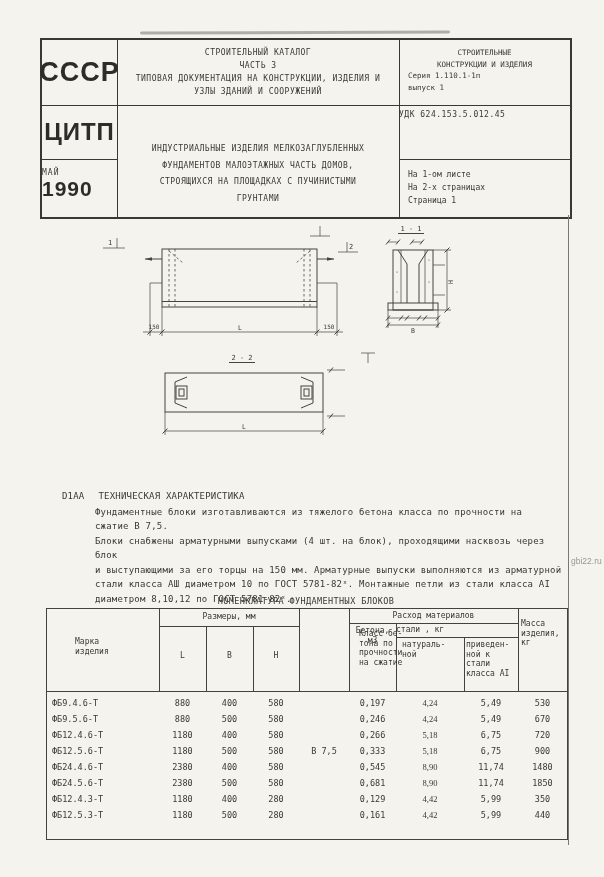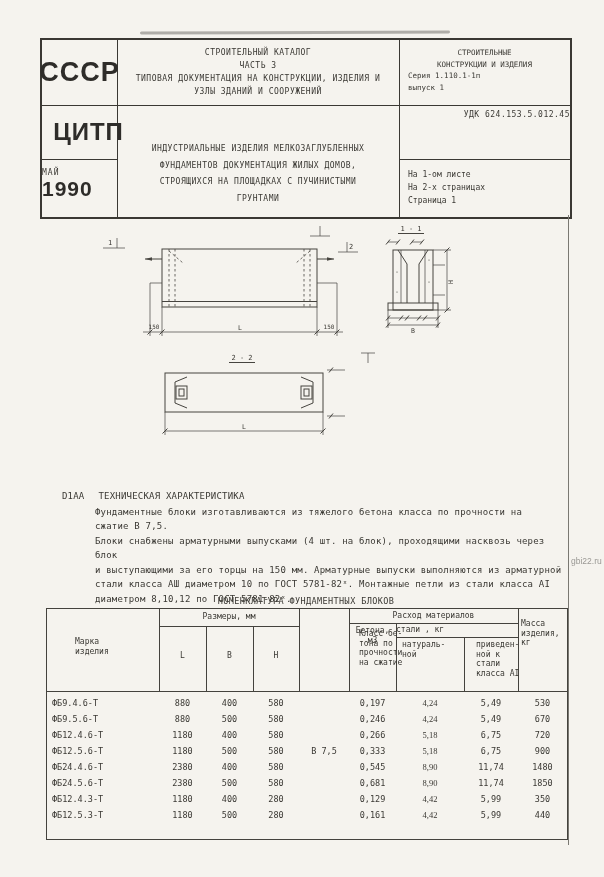--- a/index.html
+++ b/index.html
@@ -5,30 +5,30 @@
   html,body{margin:0;padding:0;}
   body{width:604px;height:877px;background:#e9e7e2;font-family:"DejaVu Sans Mono",monospace;color:#3a3833;position:relative;overflow:hidden;}
   .page{position:absolute;inset:0;background:#f5f3ee;}
   .abs{position:absolute;}
   
   .hdr{position:absolute;left:40px;top:38px;width:528px;height:177px;border:2px solid #3a3833;box-sizing:content-box;}
   .hdr .vl{position:absolute;width:1.4px;background:#3a3833;}
   .hdr .hl{position:absolute;height:1.4px;background:#3a3833;}
   .stamp{font-family:"Liberation Sans",sans-serif;font-weight:bold;letter-spacing:1px;color:#2e2c29;}
   .cccp{left:0;top:0;width:75px;height:65px;display:flex;align-items:center;justify-content:center;font-size:27px;}
-  .citp{left:0;top:65px;width:75px;height:54px;display:flex;align-items:center;justify-content:center;font-size:24px;padding-left:9px;}
+  .citp{left:0;top:65px;width:75px;height:54px;display:flex;align-items:center;justify-content:center;font-size:24px;}
   .datebox{left:0;top:119px;width:75px;height:58px;text-align:left;}
   .datebox .m{font-size:8px;margin-top:9px;letter-spacing:1px;}
   .datebox .y{font-family:"Liberation Sans",sans-serif;font-weight:bold;font-size:21px;letter-spacing:1px;color:#2e2c29;}
   .cat{left:75px;top:6px;width:322px;text-align:center;font-size:8px;line-height:13px;letter-spacing:.5px;}
   .ser{left:397px;top:7px;width:131px;font-size:7.5px;line-height:11.5px;}
   .ser div{padding-left:9px;}
   .ser .c{text-align:center;padding-left:0;}
   .ttl{left:75px;top:77px;width:322px;text-align:center;font-size:8px;line-height:16.5px;letter-spacing:.5px;}
-  .udc{left:397px;top:70px;width:131px;text-align:right;font-size:8px;letter-spacing:.5px;}
+  .udc{left:397px;top:70px;width:131px;text-align:left;font-size:8px;letter-spacing:.5px;}
   .sheet{left:397px;top:128px;width:131px;font-size:8px;line-height:13px;}
   .sheet div{padding-left:9px;}
   
   .draw{position:absolute;left:95px;top:220px;width:420px;height:272px;}
   .draw line,.draw rect,.draw path,.draw polyline{stroke:#46443f;stroke-width:1;fill:none;}
   .draw .dash{stroke-dasharray:2.5 2.5;stroke-width:.8;}
   .draw .thin{stroke-width:.7;}
   .draw text{fill:#3a3833;font-family:"DejaVu Sans Mono",monospace;stroke:none;}
   .draw .arr{fill:#46443f;stroke:none;}
   
@@ -81,21 +81,21 @@
 
     <div class="abs ser" style="left:357px;width:171px;">
       <div class="c">СТРОИТЕЛЬНЫЕ</div>
       <div class="c">КОНСТРУКЦИИ И ИЗДЕЛИЯ</div>
       <div>Серия 1.110.1-1п</div>
       <div>выпуск 1</div>
     </div>
 
     <div class="abs ttl" style="left:75px;width:282px;margin-top:24px;">
       <div>ИНДУСТРИАЛЬНЫЕ ИЗДЕЛИЯ МЕЛКОЗАГЛУБЛЕННЫХ</div>
-      <div>ФУНДАМЕНТОВ ДОКУМЕНТАЦИЯ ЖИЛЫХ ДОМОВ,</div>
+      <div>ФУНДАМЕНТОВ МАЛОЭТАЖНЫХ ЧАСТЬ ДОМОВ,</div>
       <div>СТРОЯЩИХСЯ НА ПЛОЩАДКАХ С ПУЧИНИСТЫМИ</div>
       <div>ГРУНТАМИ</div>
     </div>
 
     <div class="abs udc" style="left:357px;width:171px;">УДК 624.153.5.012.45</div>
 
     <div class="abs sheet" style="left:357px;width:171px;top:128px;">
       <div>На 1-ом листе</div>
       <div>На 2-х страницах</div>
       <div>Страница 1</div>
@@ -260,21 +260,21 @@
     <div class="hc" style="left:302px;top:2px;width:169px;text-align:center;">Расход материалов</div>
     <div class="hc" style="left:302px;top:17px;width:47px;text-align:center;">
       <div>Бетона,</div>
       <div>м3</div>
     </div>
     <div class="hc" style="left:349px;top:16px;width:122px;text-align:left;">стали , кг</div>
     <div class="hc" style="left:349px;top:31px;width:68px;padding-left:6px;">
       <div>натураль-</div>
       <div>ной</div>
     </div>
-    <div class="hc" style="left:417px;top:31px;width:54px;padding-left:12px;">
+    <div class="hc" style="left:417px;top:31px;width:54px;padding-left:2px;">
       <div>приведен-</div>
       <div>ной к</div>
       <div>стали</div>
       <div>класса АI</div>
     </div>
     <div class="hc" style="left:471px;top:10px;width:49px;padding-left:3px;">
       <div>Масса</div>
       <div>изделия,</div>
       <div>кг</div>
     </div>

